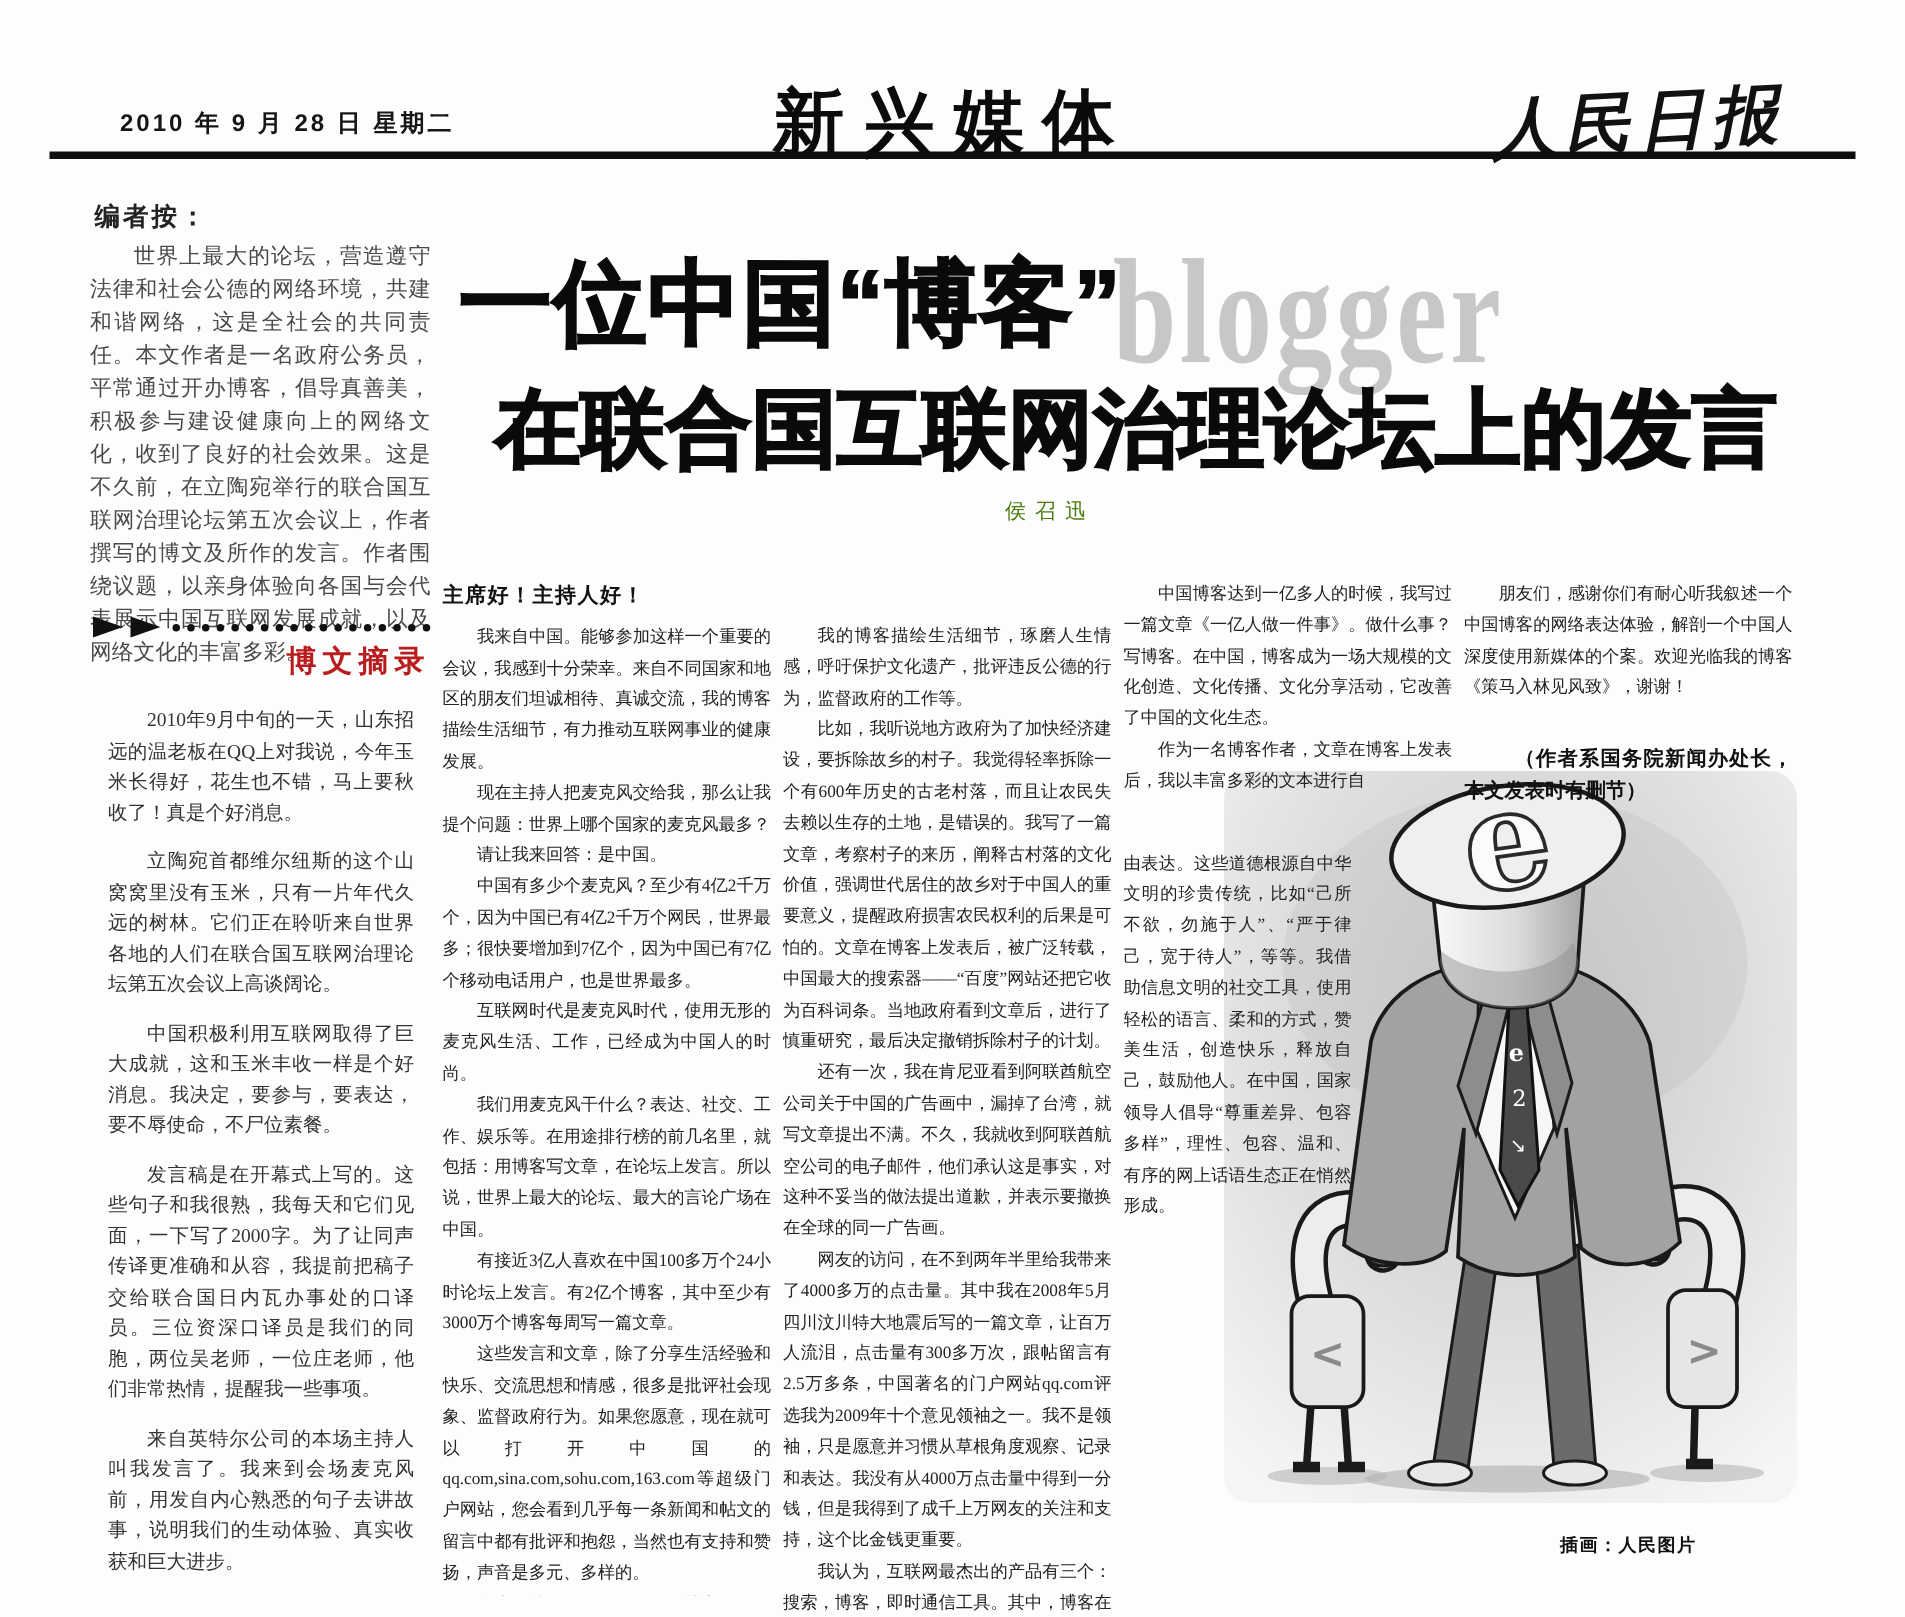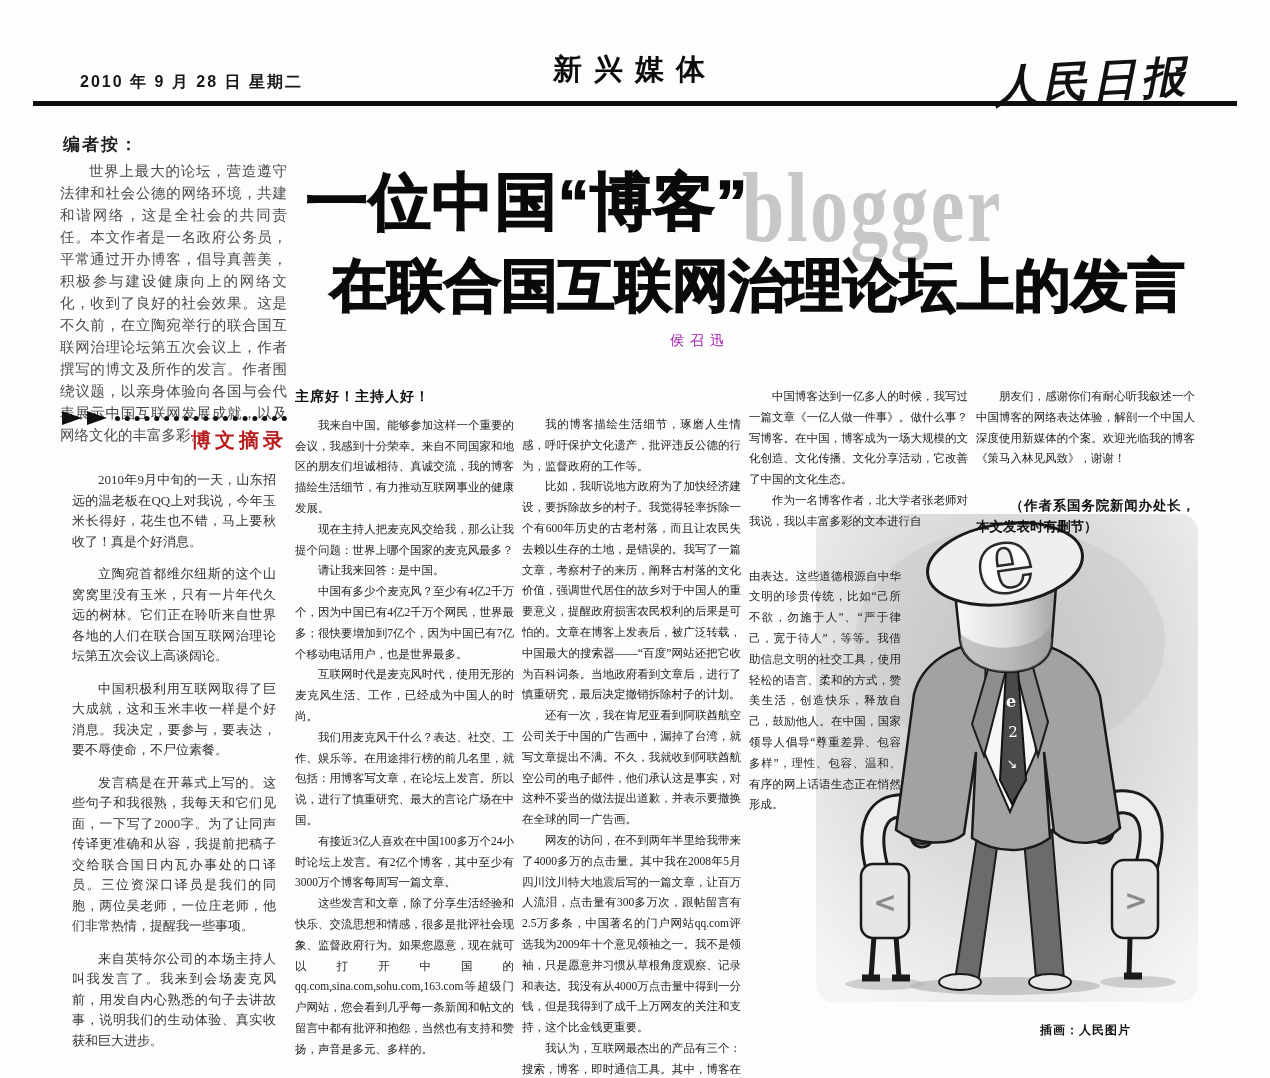--- a/index.html
+++ b/index.html
@@ -3,21 +3,21 @@
 <meta charset="utf-8">
 <style>
   html,body{margin:0;padding:0;background:#888;}
   .page{position:relative;width:1270px;height:1078px;background:#fdfdfd;overflow:hidden;
         font-family:"Liberation Serif","DejaVu Serif",serif;color:#1c1c1c;margin:0 auto;}
 
   
   .date{position:absolute;left:80px;top:72px;font-family:"Liberation Sans","DejaVu Sans",sans-serif;
         font-weight:bold;font-size:16px;letter-spacing:2px;color:#161616;}
   .section-title{position:absolute;left:0;right:0;top:50px;text-align:center;
-        font-family:"Liberation Sans","DejaVu Sans",sans-serif;font-weight:900;font-size:29px;
+        font-family:"Liberation Sans","DejaVu Sans",sans-serif;font-weight:900;font-size:48px;
         letter-spacing:12px;color:#0b0b0b;}
   .masthead{position:absolute;right:80px;top:52px;font-size:44px;font-weight:bold;font-style:italic;
         letter-spacing:5px;color:#111;transform:rotate(-3deg);}
   .rule{position:absolute;left:33px;top:101px;width:1204px;height:5px;background:#0e0e0e;}
 
   
   .ed-label{position:absolute;left:63px;top:133px;font-family:"Liberation Sans","DejaVu Sans",sans-serif;
         font-weight:bold;font-size:17px;letter-spacing:2px;color:#222;}
   .ed-body{position:absolute;left:60px;top:160px;width:227px;font-size:14.5px;line-height:22px;
         text-align:justify;text-indent:2em;color:#4a4a4a;}
@@ -37,21 +37,21 @@
   
   .watermark{position:absolute;left:742px;top:150px;font-size:100px;font-weight:bold;
         color:#c7c7c7;letter-spacing:3px;transform:scaleX(.76);transform-origin:left top;z-index:0;
         font-family:"Liberation Serif","DejaVu Serif",serif;}
   .hl1{position:absolute;left:306px;top:160px;font-family:"Liberation Sans","DejaVu Sans",sans-serif;
         font-weight:900;font-size:62px;letter-spacing:1px;color:#0a0a0a;z-index:1;
         -webkit-text-stroke:1.5px #0a0a0a;}
   .hl2{position:absolute;left:330px;top:248px;font-family:"Liberation Sans","DejaVu Sans",sans-serif;
         font-weight:900;font-size:57px;color:#0a0a0a;z-index:1;-webkit-text-stroke:1.5px #0a0a0a;}
   .byline{position:absolute;left:520px;top:332px;width:360px;text-align:center;font-size:14px;
-        letter-spacing:6px;color:#a21caf;}
+        letter-spacing:6px;color:#4d7c0f;}
 
   
   .bodycol{position:absolute;top:386px;width:219px;height:678px;overflow:hidden;
         font-size:11.5px;line-height:20.8px;text-align:justify;color:#222;z-index:2;}
   .bodycol p{margin:0;text-indent:2em;}
   .c1{left:295px;} .c2{left:522px;margin-top:28px;} .c3{left:749px;} .c4{left:976px;}
   .greeting{font-family:"Liberation Sans","DejaVu Sans",sans-serif;font-weight:bold;font-size:14px;
         text-indent:0 !important;letter-spacing:1px;margin-bottom:8px !important;color:#111;}
   .narrow{width:152px;text-align:justify;margin-top:34px;}
   .attribution{font-family:"Liberation Sans","DejaVu Sans",sans-serif;font-weight:bold;
@@ -96,37 +96,37 @@
   <div class="hl2">在联合国互联网治理论坛上的发言</div>
   <div class="byline">侯召迅</div>
 
   <div class="bodycol c1">
     <p class="greeting">主席好！主持人好！</p>
     <p>我来自中国。能够参加这样一个重要的会议，我感到十分荣幸。来自不同国家和地区的朋友们坦诚相待、真诚交流，我的博客描绘生活细节，有力推动互联网事业的健康发展。</p>
     <p>现在主持人把麦克风交给我，那么让我提个问题：世界上哪个国家的麦克风最多？</p>
     <p>请让我来回答：是中国。</p>
     <p>中国有多少个麦克风？至少有4亿2千万个，因为中国已有4亿2千万个网民，世界最多；很快要增加到7亿个，因为中国已有7亿个移动电话用户，也是世界最多。</p>
     <p>互联网时代是麦克风时代，使用无形的麦克风生活、工作，已经成为中国人的时尚。</p>
-    <p>我们用麦克风干什么？表达、社交、工作、娱乐等。在用途排行榜的前几名里，就包括：用博客写文章，在论坛上发言。所以说，进行了慎重研究、最大的言论广场在中国。</p>
+    <p>我们用麦克风干什么？表达、社交、工作、娱乐等。在用途排行榜的前几名里，就包括：用博客写文章，在论坛上发言。所以说，世界上最大的论坛、最大的言论广场在中国。</p>
     <p>有接近3亿人喜欢在中国100多万个24小时论坛上发言。有2亿个博客，其中至少有3000万个博客每周写一篇文章。</p>
     <p>这些发言和文章，除了分享生活经验和快乐、交流思想和情感，很多是批评社会现象、监督政府行为。如果您愿意，现在就可以打开中国的qq.com,sina.com,sohu.com,163.com等超级门户网站，您会看到几乎每一条新闻和帖文的留言中都有批评和抱怨，当然也有支持和赞扬，声音是多元、多样的。</p>
     <p>我本人就是一个超级活跃的博主，每月要写至少6篇文章。和其他人一样，</p>
   </div>
 
   <div class="bodycol c2">
     <p>我的博客描绘生活细节，琢磨人生情感，呼吁保护文化遗产，批评违反公德的行为，监督政府的工作等。</p>
     <p>比如，我听说地方政府为了加快经济建设，要拆除故乡的村子。我觉得轻率拆除一个有600年历史的古老村落，而且让农民失去赖以生存的土地，是错误的。我写了一篇文章，考察村子的来历，阐释古村落的文化价值，强调世代居住的故乡对于中国人的重要意义，提醒政府损害农民权利的后果是可怕的。文章在博客上发表后，被广泛转载，中国最大的搜索器——“百度”网站还把它收为百科词条。当地政府看到文章后，进行了慎重研究，最后决定撤销拆除村子的计划。</p>
     <p>还有一次，我在肯尼亚看到阿联酋航空公司关于中国的广告画中，漏掉了台湾，就写文章提出不满。不久，我就收到阿联酋航空公司的电子邮件，他们承认这是事实，对这种不妥当的做法提出道歉，并表示要撤换在全球的同一广告画。</p>
     <p>网友的访问，在不到两年半里给我带来了4000多万的点击量。其中我在2008年5月四川汶川特大地震后写的一篇文章，让百万人流泪，点击量有300多万次，跟帖留言有2.5万多条，中国著名的门户网站qq.com评选我为2009年十个意见领袖之一。我不是领袖，只是愿意并习惯从草根角度观察、记录和表达。我没有从4000万点击量中得到一分钱，但是我得到了成千上万网友的关注和支持，这个比金钱更重要。</p>
     <p>我认为，互联网最杰出的产品有三个：搜索，博客，即时通信工具。其中，博客在一定程度上已成为中国网民的精神家园、社会公器、文化工场、经济沙龙。在</p>
   </div>
 
   <div class="bodycol c3">
     <p>中国博客达到一亿多人的时候，我写过一篇文章《一亿人做一件事》。做什么事？写博客。在中国，博客成为一场大规模的文化创造、文化传播、文化分享活动，它改善了中国的文化生态。</p>
-    <p>作为一名博客作者，北大学者张老师对我说，我以丰富多彩的文本进行自</p>
+    <p>作为一名博客作者，文章在博客上发表后，我以丰富多彩的文本进行自</p>
     <div class="narrow">由表达。这些道德根源自中华文明的珍贵传统，比如“己所不欲，勿施于人”、“严于律己，宽于待人”，等等。我借助信息文明的社交工具，使用轻松的语言、柔和的方式，赞美生活，创造快乐，释放自己，鼓励他人。在中国，国家领导人倡导“尊重差异、包容多样”，理性、包容、温和、有序的网上话语生态正在悄然形成。</div>
   </div>
 
   <div class="bodycol c4">
     <p>朋友们，感谢你们有耐心听我叙述一个中国博客的网络表达体验，解剖一个中国人深度使用新媒体的个案。欢迎光临我的博客《策马入林见风致》，谢谢！</p>
     <p class="attribution">（作者系国务院新闻办处长，本文发表时有删节）</p>
   </div>
 
   <svg class="illu" viewBox="0 0 412 505">
     <defs>

